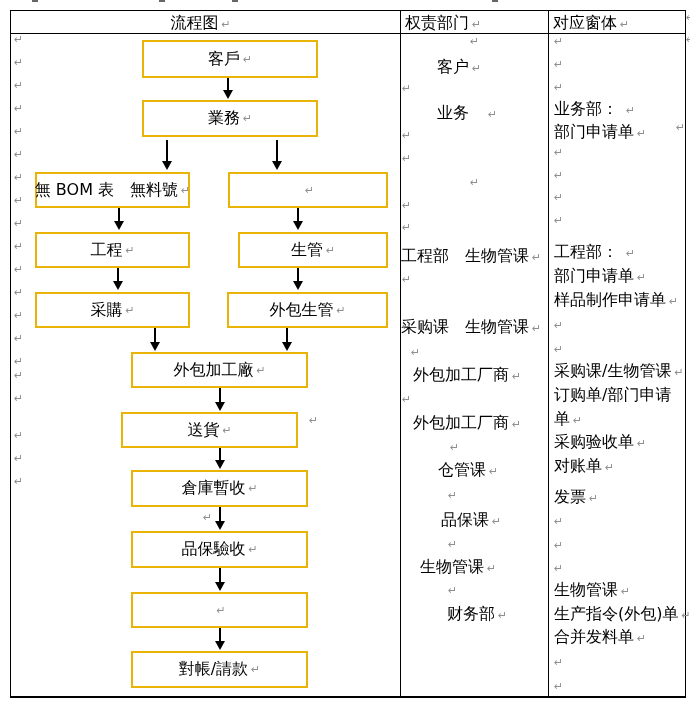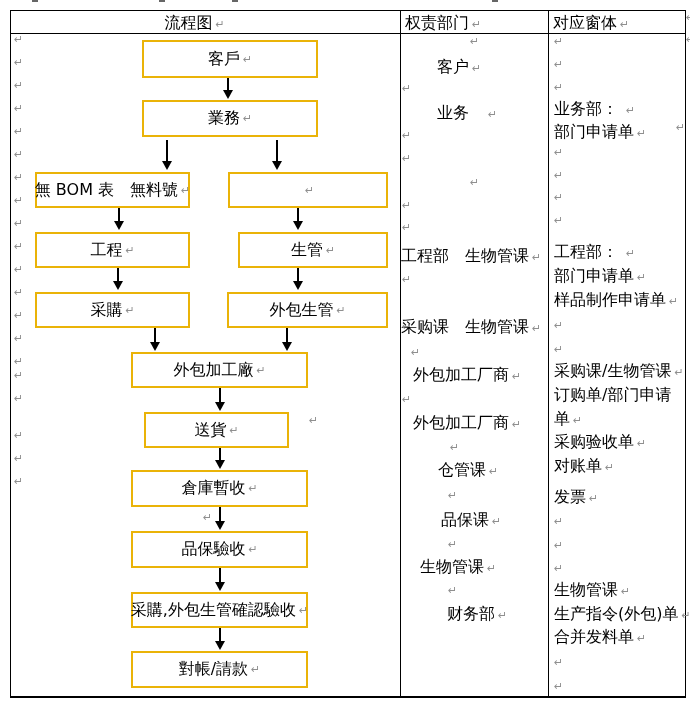--- a/index.html
+++ b/index.html
@@ -25,21 +25,21 @@
 </head>
 <body>
 
 <div class="page">
 
   <div class="table-outline"></div>
   <div class="tline" style="left:400px;top:10px;width:1px;height:686px;"></div>
   <div class="tline" style="left:548px;top:10px;width:1px;height:686px;"></div>
   <div class="tline" style="left:11px;top:33px;width:674px;height:1px;"></div>
 
-  <div class="hdr hdr-center" style="left:0;width:389px;"><span>流程图</span><span class="pilcrow">↵</span></div>
+  <div class="hdr hdr-center" style="left:6px;width:389px;"><span>流程图</span><span class="pilcrow">↵</span></div>
   <div class="hdr" style="left:405px;"><span>权责部门</span><span class="pilcrow">↵</span></div>
   <div class="hdr" style="left:553px;"><span>对应窗体</span><span class="pilcrow">↵</span></div>
 
   <div id="stage">
       <div class="flow-node" style="left: 142px; top: 40px; width: 176px; height: 38px;">
         <span>客戶</span>
         <span class="pilcrow">↵</span>
       </div>
       <div class="flow-node" style="left: 142px; top: 100px; width: 176px; height: 37px;">
         <span>業務 </span>
@@ -65,34 +65,33 @@
         <span class="pilcrow">↵</span>
       </div>
       <div class="flow-node" style="left: 227px; top: 292px; width: 161px; height: 36px;">
         <span>外包生管</span>
         <span class="pilcrow">↵</span>
       </div>
       <div class="flow-node" style="left: 131px; top: 352px; width: 177px; height: 36px;">
         <span>外包加工廠</span>
         <span class="pilcrow">↵</span>
       </div>
-      <div class="flow-node" style="left: 144px; top: 412px; width: 145px; height: 36px;">
+      <div class="flow-node" style="left: 121px; top: 412px; width: 177px; height: 36px;">
         <span>送貨</span>
         <span class="pilcrow">↵</span>
       </div>
       <div class="flow-node" style="left: 131px; top: 470px; width: 177px; height: 37px;">
         <span>倉庫暫收</span>
         <span class="pilcrow">↵</span>
       </div>
       <div class="flow-node" style="left: 131px; top: 531px; width: 177px; height: 37px;">
         <span>品保驗收</span>
         <span class="pilcrow">↵</span>
       </div>
       <div class="flow-node" style="left: 131px; top: 592px; width: 177px; height: 36px;">
-        <span>采購,外包生管確認驗收</span>
         <span class="pilcrow">↵</span>
       </div>
       <div class="flow-node" style="left: 131px; top: 651px; width: 177px; height: 37px;">
         <span>對帳/請款</span>
         <span class="pilcrow">↵</span>
       </div>
       <div class="arrow-line" style="left: 227px; top: 78px; height: 13px;"></div>
       <div class="arrow-head" style="left: 223px; top: 90px;"></div>
       <div class="arrow-line" style="left: 166px; top: 140px; height: 22px;"></div>
       <div class="arrow-head" style="left: 162px; top: 161px;"></div>

